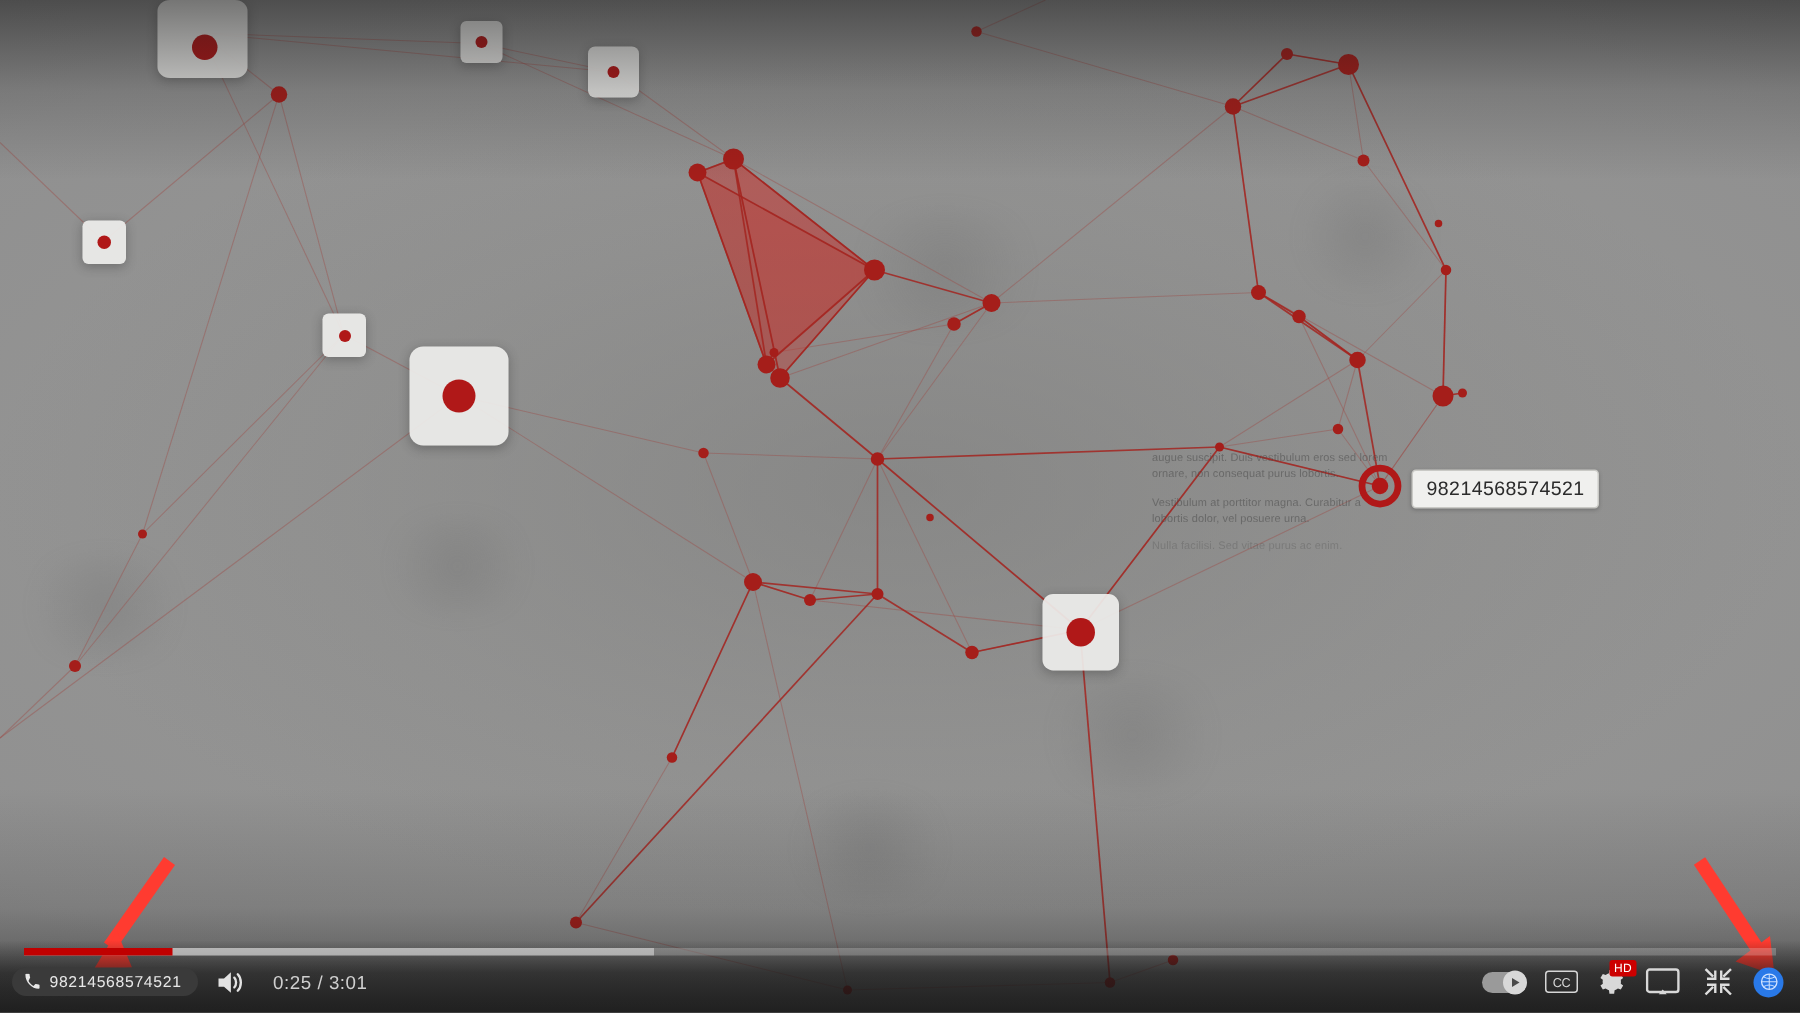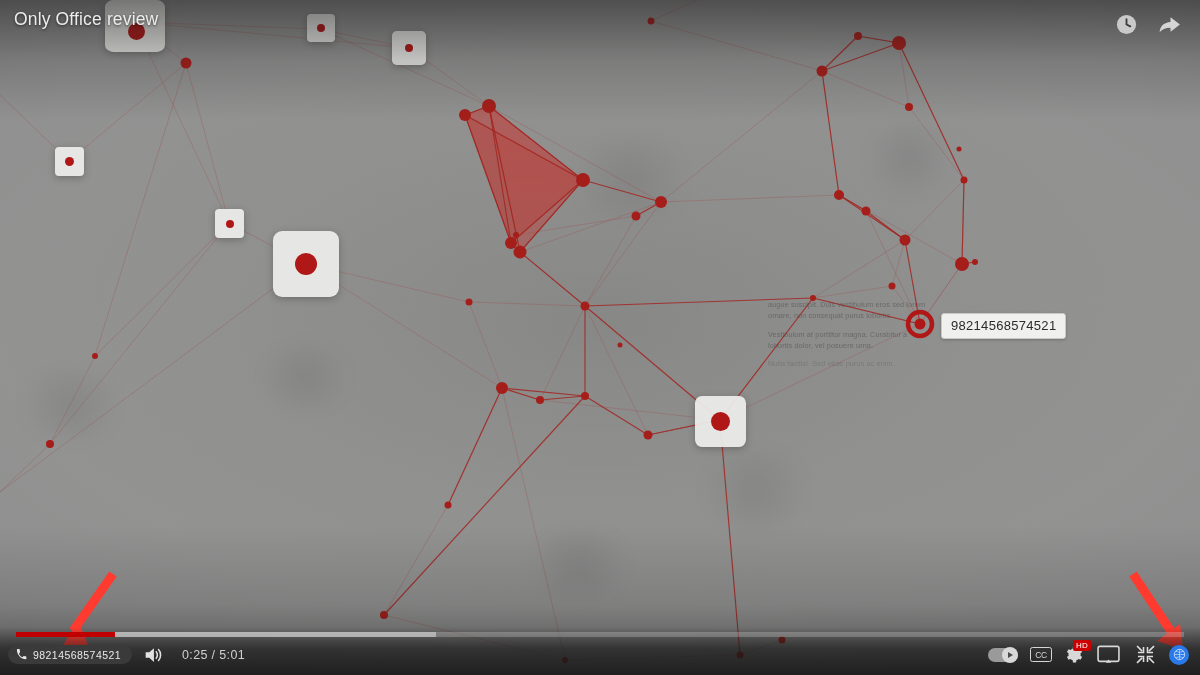--- a/index.html
+++ b/index.html
@@ -358,36 +358,20 @@
       <p>augue suscipit. Duis vestibulum eros sed lorem ornare, non consequat purus lobortis.</p>
       <p>Vestibulum at porttitor magna. Curabitur a lobortis dolor, vel posuere urna.</p>
       <p>Nulla facilisi. Sed vitae purus ac enim.</p>
     </div>
 
     <div class="node-label" style="left:941px; top:313px;">98214568574521</div>
 
     <div class="vignette"></div>
   </div>
 
-  <div class="top-bar">
-    <div class="video-title">Only Office review</div>
-    <div class="top-actions">
-      <div class="top-icon">
-        <svg width="23" height="23" viewBox="0 0 24 24">
-          <circle cx="12" cy="12" r="10" fill="#c9c9c9"></circle>
-          <path d="M12 6.5 L12 12 L16 14" stroke="#3a3a3a" stroke-width="1.9" fill="none" stroke-linecap="round" stroke-linejoin="round"></path>
-        </svg>
-      </div>
-      <div class="top-icon">
-        <svg width="25" height="25" viewBox="0 0 24 24">
-          <path d="M13 5 L22 12 L13 19 L13 15 C8 15 4.5 16.5 2.5 19.5 C3 13 7 10 13 9.5 Z" fill="#d5d5d5"></path>
-        </svg>
-      </div>
-    </div>
-  </div>
 
   <svg class="anno-arrow" style="left:0; top:0; width:1200px; height:675px;" viewBox="0 0 1200 675">
     <g>
       <path d="M113,574 L73,631" stroke="#ff3b30" stroke-width="9" stroke-linecap="butt"></path>
       <polygon points="62,647 78,621 88,645" fill="#ff3b30"></polygon>
     </g>
     <g>
       <path d="M1133,574 L1172,633" stroke="#ff3b30" stroke-width="9" stroke-linecap="butt"></path>
       <polygon points="1183,650 1157,641 1180,624" fill="#ff3b30"></polygon>
     </g>
@@ -413,21 +397,21 @@
         </div>
 
         <div class="ctl-btn">
           <svg width="22" height="22" viewBox="0 0 24 24">
             <path d="M4 9 L8 9 L13 4.5 L13 19.5 L8 15 L4 15 Z" fill="#e2e2e2"></path>
             <path d="M15.5 8.5 C17.2 10.2 17.2 13.8 15.5 15.5" stroke="#e2e2e2" stroke-width="1.7" fill="none" stroke-linecap="round"></path>
             <path d="M18 6 C21 9 21 15 18 18" stroke="#e2e2e2" stroke-width="1.7" fill="none" stroke-linecap="round"></path>
           </svg>
         </div>
 
-        <div class="time-display">0:25 / 5:01</div>
+        <div class="time-display">0:25 / 3:01</div>
       </div>
 
       <div class="controls-right">
 
         <div class="autoplay-toggle">
           <div class="autoplay-knob"></div>
         </div>
 
         <div class="cc-btn">CC</div>
 

